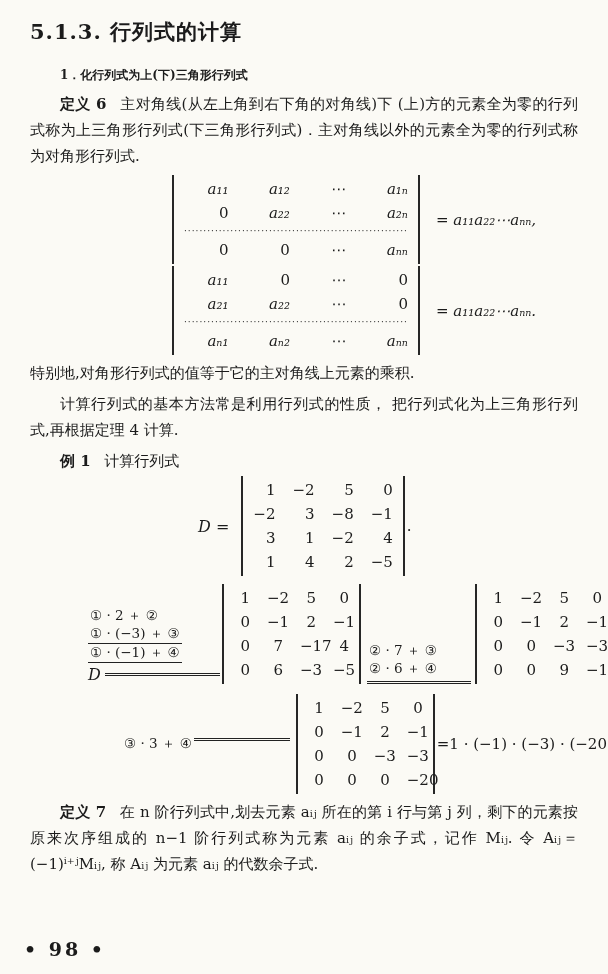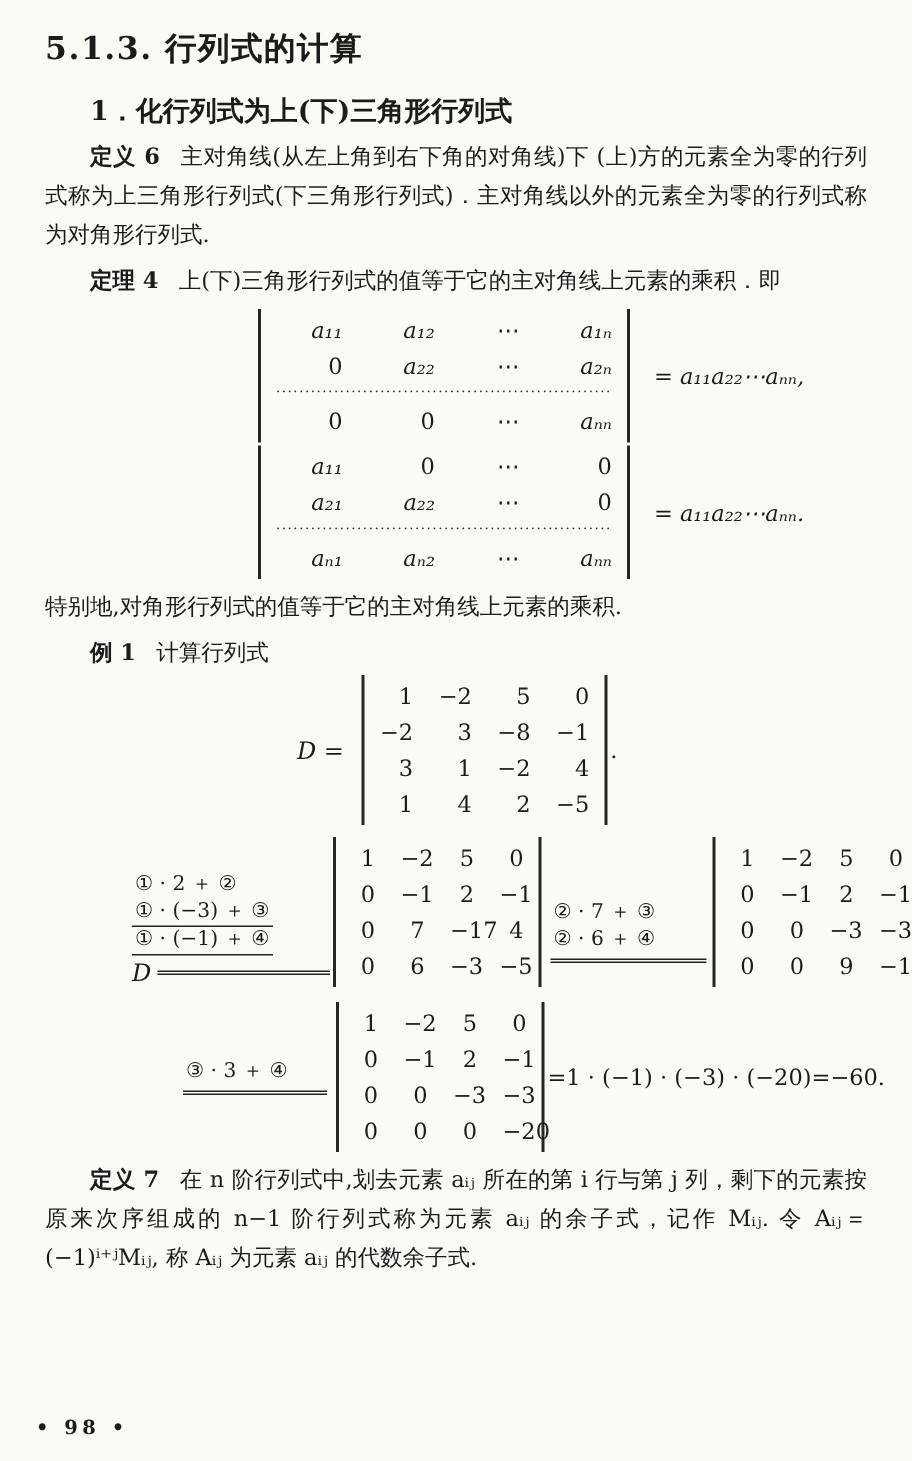--- a/index.html
+++ b/index.html
@@ -4,21 +4,21 @@
 <style>
   html,body{margin:0;padding:0}
   body{
     width:608px;height:974px;overflow:hidden;
     background:#fbfaf5;color:#1b1b1b;
     font-family:"DejaVu Serif","Liberation Serif",serif;
     -webkit-font-smoothing:none;
   }
   .page{box-sizing:border-box;width:608px;height:974px;padding:18px 30px 0 30px;position:relative}
   .title{font-size:21px;font-weight:700;letter-spacing:1px;margin:0;line-height:28px}
-  .subhead{font-size:18px;font-weight:700;margin:18px 0 0 30px;line-height:22px}
+  .subhead{font-size:12px;font-weight:700;margin:18px 0 0 30px;line-height:22px}
   p.body{font-size:15px;line-height:26px;margin:5px 0 0 0;text-align:justify}
   .indent{text-indent:2em}
   .blabel{font-weight:700;margin-right:0.9em}
   
   .det{
     display:grid;grid-template-columns:repeat(4,auto);
     column-gap:17px;row-gap:4px;
     padding:4px 10px;
     border-left:2px solid #262626;border-right:2px solid #262626;
     align-content:center;width:max-content;
@@ -40,40 +40,39 @@
   
   .step-row{display:flex;align-items:flex-end;margin:8px 0 0 58px}
   .ops{font-size:13.5px;line-height:17px;white-space:nowrap}
   .opline{white-space:nowrap;padding:0 2px 1px 2px}
   .g1{width:132px;flex:none;margin-right:2px}
   .g1 .opline:nth-child(n+2){border-bottom:1.5px solid #222;width:max-content}
   .d-rule-row{display:flex;align-items:center;margin-top:2px}
   .d-rule-row .mvar{margin-right:4px;font-size:16px}
   .dbl-rule{display:inline-block;height:3px;border-top:1.5px solid #222;border-bottom:1.5px solid #222;box-sizing:border-box}
   .w1{flex:1}
-  .g2{flex:none;margin:12px 4px 16px 6px;display:flex;flex-direction:column}
+  .g2{flex:none;margin:12px 4px 0 6px;display:flex;flex-direction:column}
   .w2{width:104px;margin-top:3px}
-  .g3{flex:none;display:flex;flex-direction:column;margin-right:6px}
+  .g3{flex:none;display:flex;flex-direction:row;margin-right:6px}
   .w3{width:96px;margin-top:3px}
   .step3{align-items:center;margin-left:92px;margin-top:10px}
   .final{font-size:15px;white-space:nowrap;margin-left:2px}
-  .pagenum{position:absolute;left:24px;bottom:14px;font-weight:700;font-size:13px;letter-spacing:3px}
+  .pagenum{position:absolute;left:24px;bottom:14px;font-weight:700;font-size:19px;letter-spacing:3px}
 </style>
 </head>
 <body>
 
 <div class="page">
 
   <h1 class="title">5.1.3. 行列式的计算</h1>
 
   <div class="subhead">1．化行列式为上(下)三角形行列式</div>
 
   <p class="body indent"><span class="blabel">定义 6</span><span>主对角线(从左上角到右下角的对角线)下 (上)方的元素全为零的行列式称为上三角形行列式(下三角形行列式)．主对角线以外的元素全为零的行列式称为对角形行列式.</span></p>
 
-  <p class="body indent"><span class="blabel">定理 4</span><span>上(下)三角形行列式的值等于它的主对角线上元素的乘积．即</span></p>
 
   <div class="thm-display">
     <div class="eq-row">
       <div class="det sym">
           <div class="cell">a₁₁</div>
           <div class="cell">a₁₂</div>
           <div class="cell upright">⋯</div>
           <div class="cell">a₁ₙ</div>
           <div class="cell upright">0</div>
           <div class="cell">a₂₂</div>
@@ -102,20 +101,21 @@
           <div class="cell">aₙ₂</div>
           <div class="cell upright">⋯</div>
           <div class="cell">aₙₙ</div>
         </div>
       <div class="eq-result">= a₁₁a₂₂⋯aₙₙ.</div>
     </div>
   </div>
 
   <p class="body">特别地,对角形行列式的值等于它的主对角线上元素的乘积.</p>
 
+  <p class="body indent">计算行列式的基本方法常是利用行列式的性质， 把行列式化为上三角形行列式,再根据定理 4 计算.</p>
 
   <p class="body indent"><span class="blabel">例 1</span><span>计算行列式</span></p>
 
   <div class="d-display">
     <span class="mvar">D =</span>
     <div class="det">
         <div class="cell upright">1</div>
         <div class="cell upright">−2</div>
         <div class="cell upright">5</div>
         <div class="cell upright">0</div>

